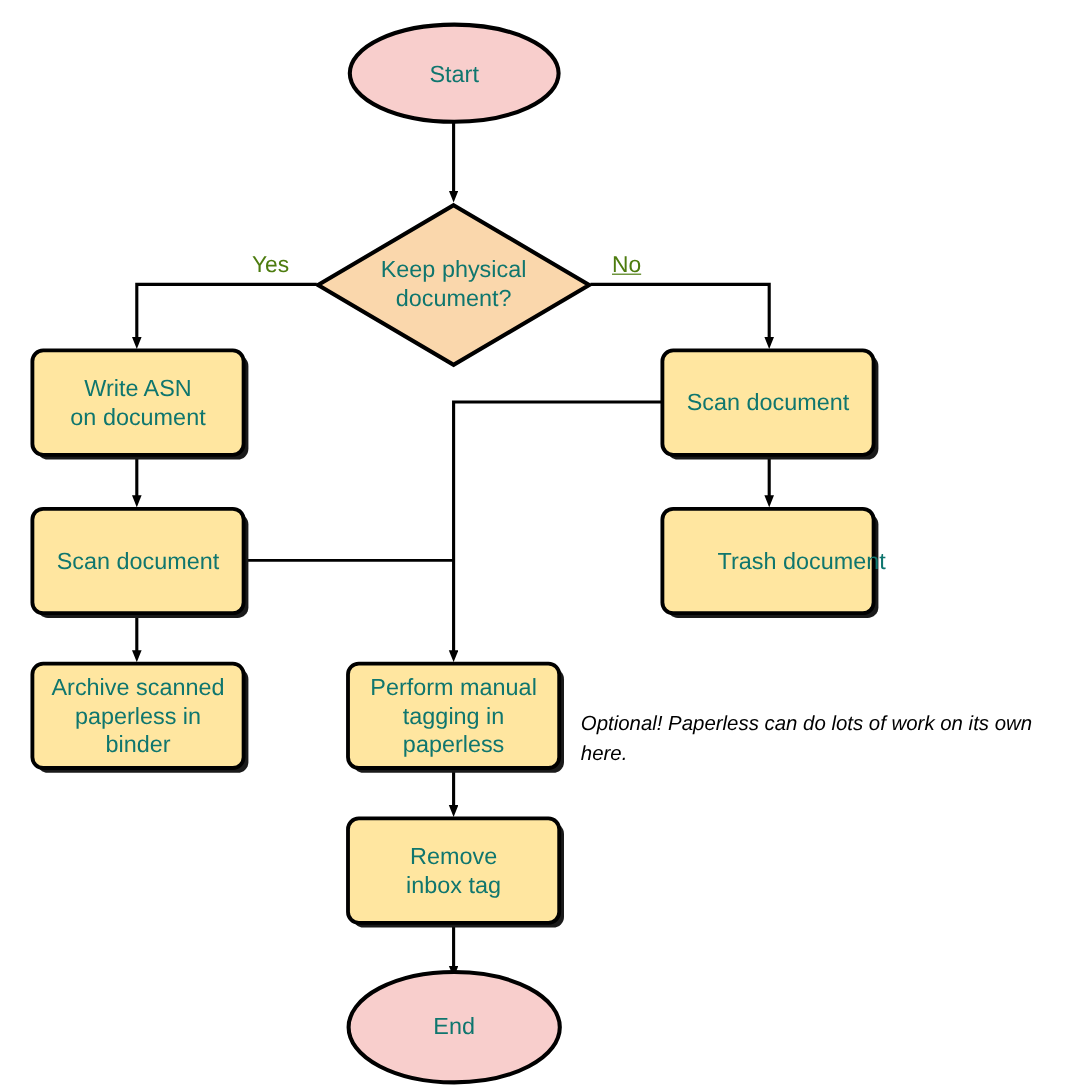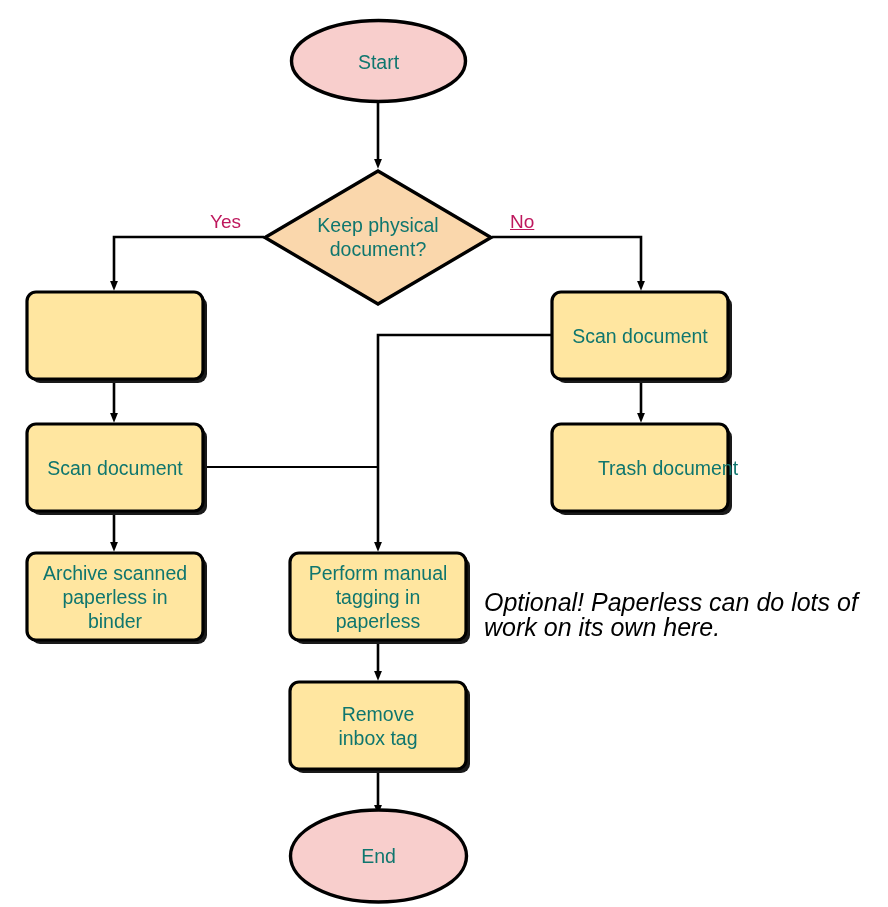--- a/index.html
+++ b/index.html
@@ -33,32 +33,32 @@
     text-align: center;
     color: #0f766e;
     font-family: "Liberation Sans", sans-serif;
     font-size: 19.5px;
     line-height: 24px;
     white-space: pre-line;
     pointer-events: none;
   }
   .edge-label {
     position: absolute;
-    color: #be185d;
+    color: #4d7c0f;
     font-family: "Liberation Sans", sans-serif;
     font-size: 19px;
     line-height: 22px;
     white-space: nowrap;
   }
   .annotation {
     position: absolute;
     color: #000000;
     font-family: "Liberation Sans", sans-serif;
     font-style: italic;
-    font-size: 25px;
+    font-size: 17px;
     line-height: 25px;
     width: 400px;
   }
 </style>
 </head>
 <body>
 
 <div id="canvas">
 
   <svg id="flow-svg" viewBox="0 0 888 907">
@@ -131,20 +131,22 @@
     </g>
 
     <ellipse cx="378.5" cy="856" rx="88" ry="46" fill="#F8CECC" stroke="#000000" stroke-width="3.4"></ellipse>
   </svg>
 
   <div class="node-text" style="left:290px; top:20px; width:177px; height:83px;">Start</div>
 
   <div class="node-text" style="left:278px; top:206px; width:200px; height:62px;">Keep physical
 document?</div>
 
+  <div class="node-text" style="left:27px; top:292px; width:176px; height:87px;">Write ASN
+on document</div>
 
   <div class="node-text" style="left:27px; top:424px; width:176px; height:87px;">Scan document</div>
 
   <div class="node-text" style="left:27px; top:553px; width:176px; height:87px;">Archive scanned
 paperless in
 binder</div>
 
   <div class="node-text" style="left:552px; top:292px; width:176px; height:87px;">Scan document</div>
 
   <div class="node-text" style="left:552px; top:424px; width:176px; height:87px;padding-left:28px;">Trash document</div>

